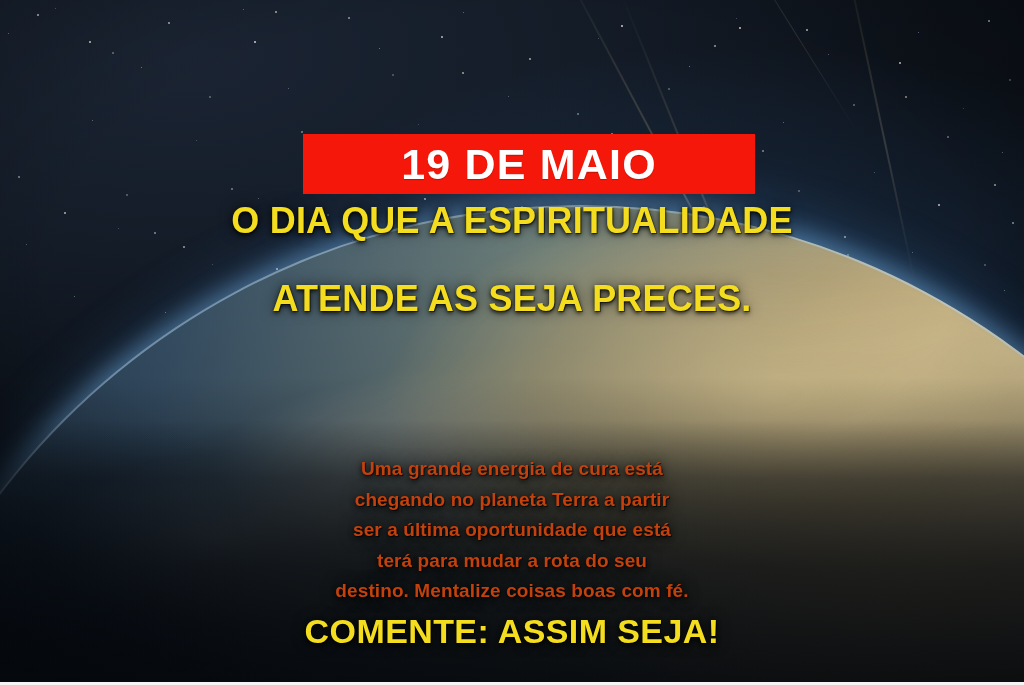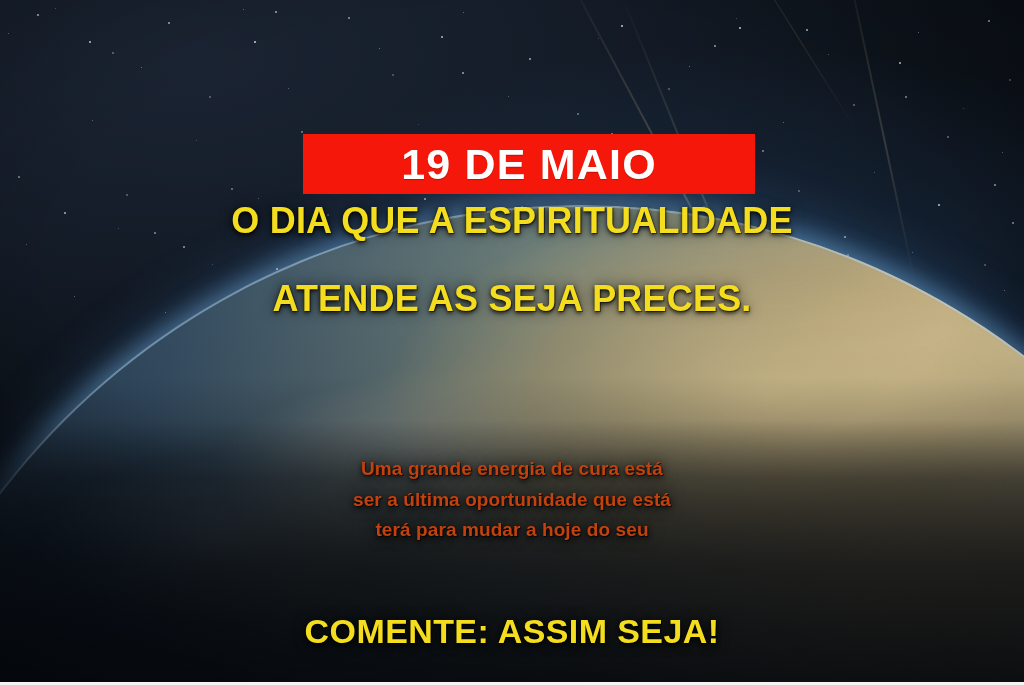--- a/index.html
+++ b/index.html
@@ -303,22 +303,24 @@
       <span class="date-banner-text">19 DE MAIO</span>
     </div>
 
     <div class="headline">
       <span class="hl-line">O DIA QUE A ESPIRITUALIDADE</span>
       <span class="hl-line">ATENDE AS SEJA PRECES.</span>
     </div>
 
     <div class="body-copy">
       <span class="bc-line">Uma grande energia de cura está</span>
+      <span class="bc-line">chegando no planeta Terra a partir</span>
       <span class="bc-line">ser a última oportunidade que está</span>
-      <span class="bc-line">terá para mudar a hoje do seu</span>
+      <span class="bc-line">terá para mudar a rota do seu</span>
+      <span class="bc-line">destino. Mentalize coisas boas com fé.</span>
     </div>
 
     <div class="cta">COMENTE: ASSIM SEJA!</div>
 
   </div>
 
   <div class="bottom-edge"></div>
 </div>
 
 </body></html>

